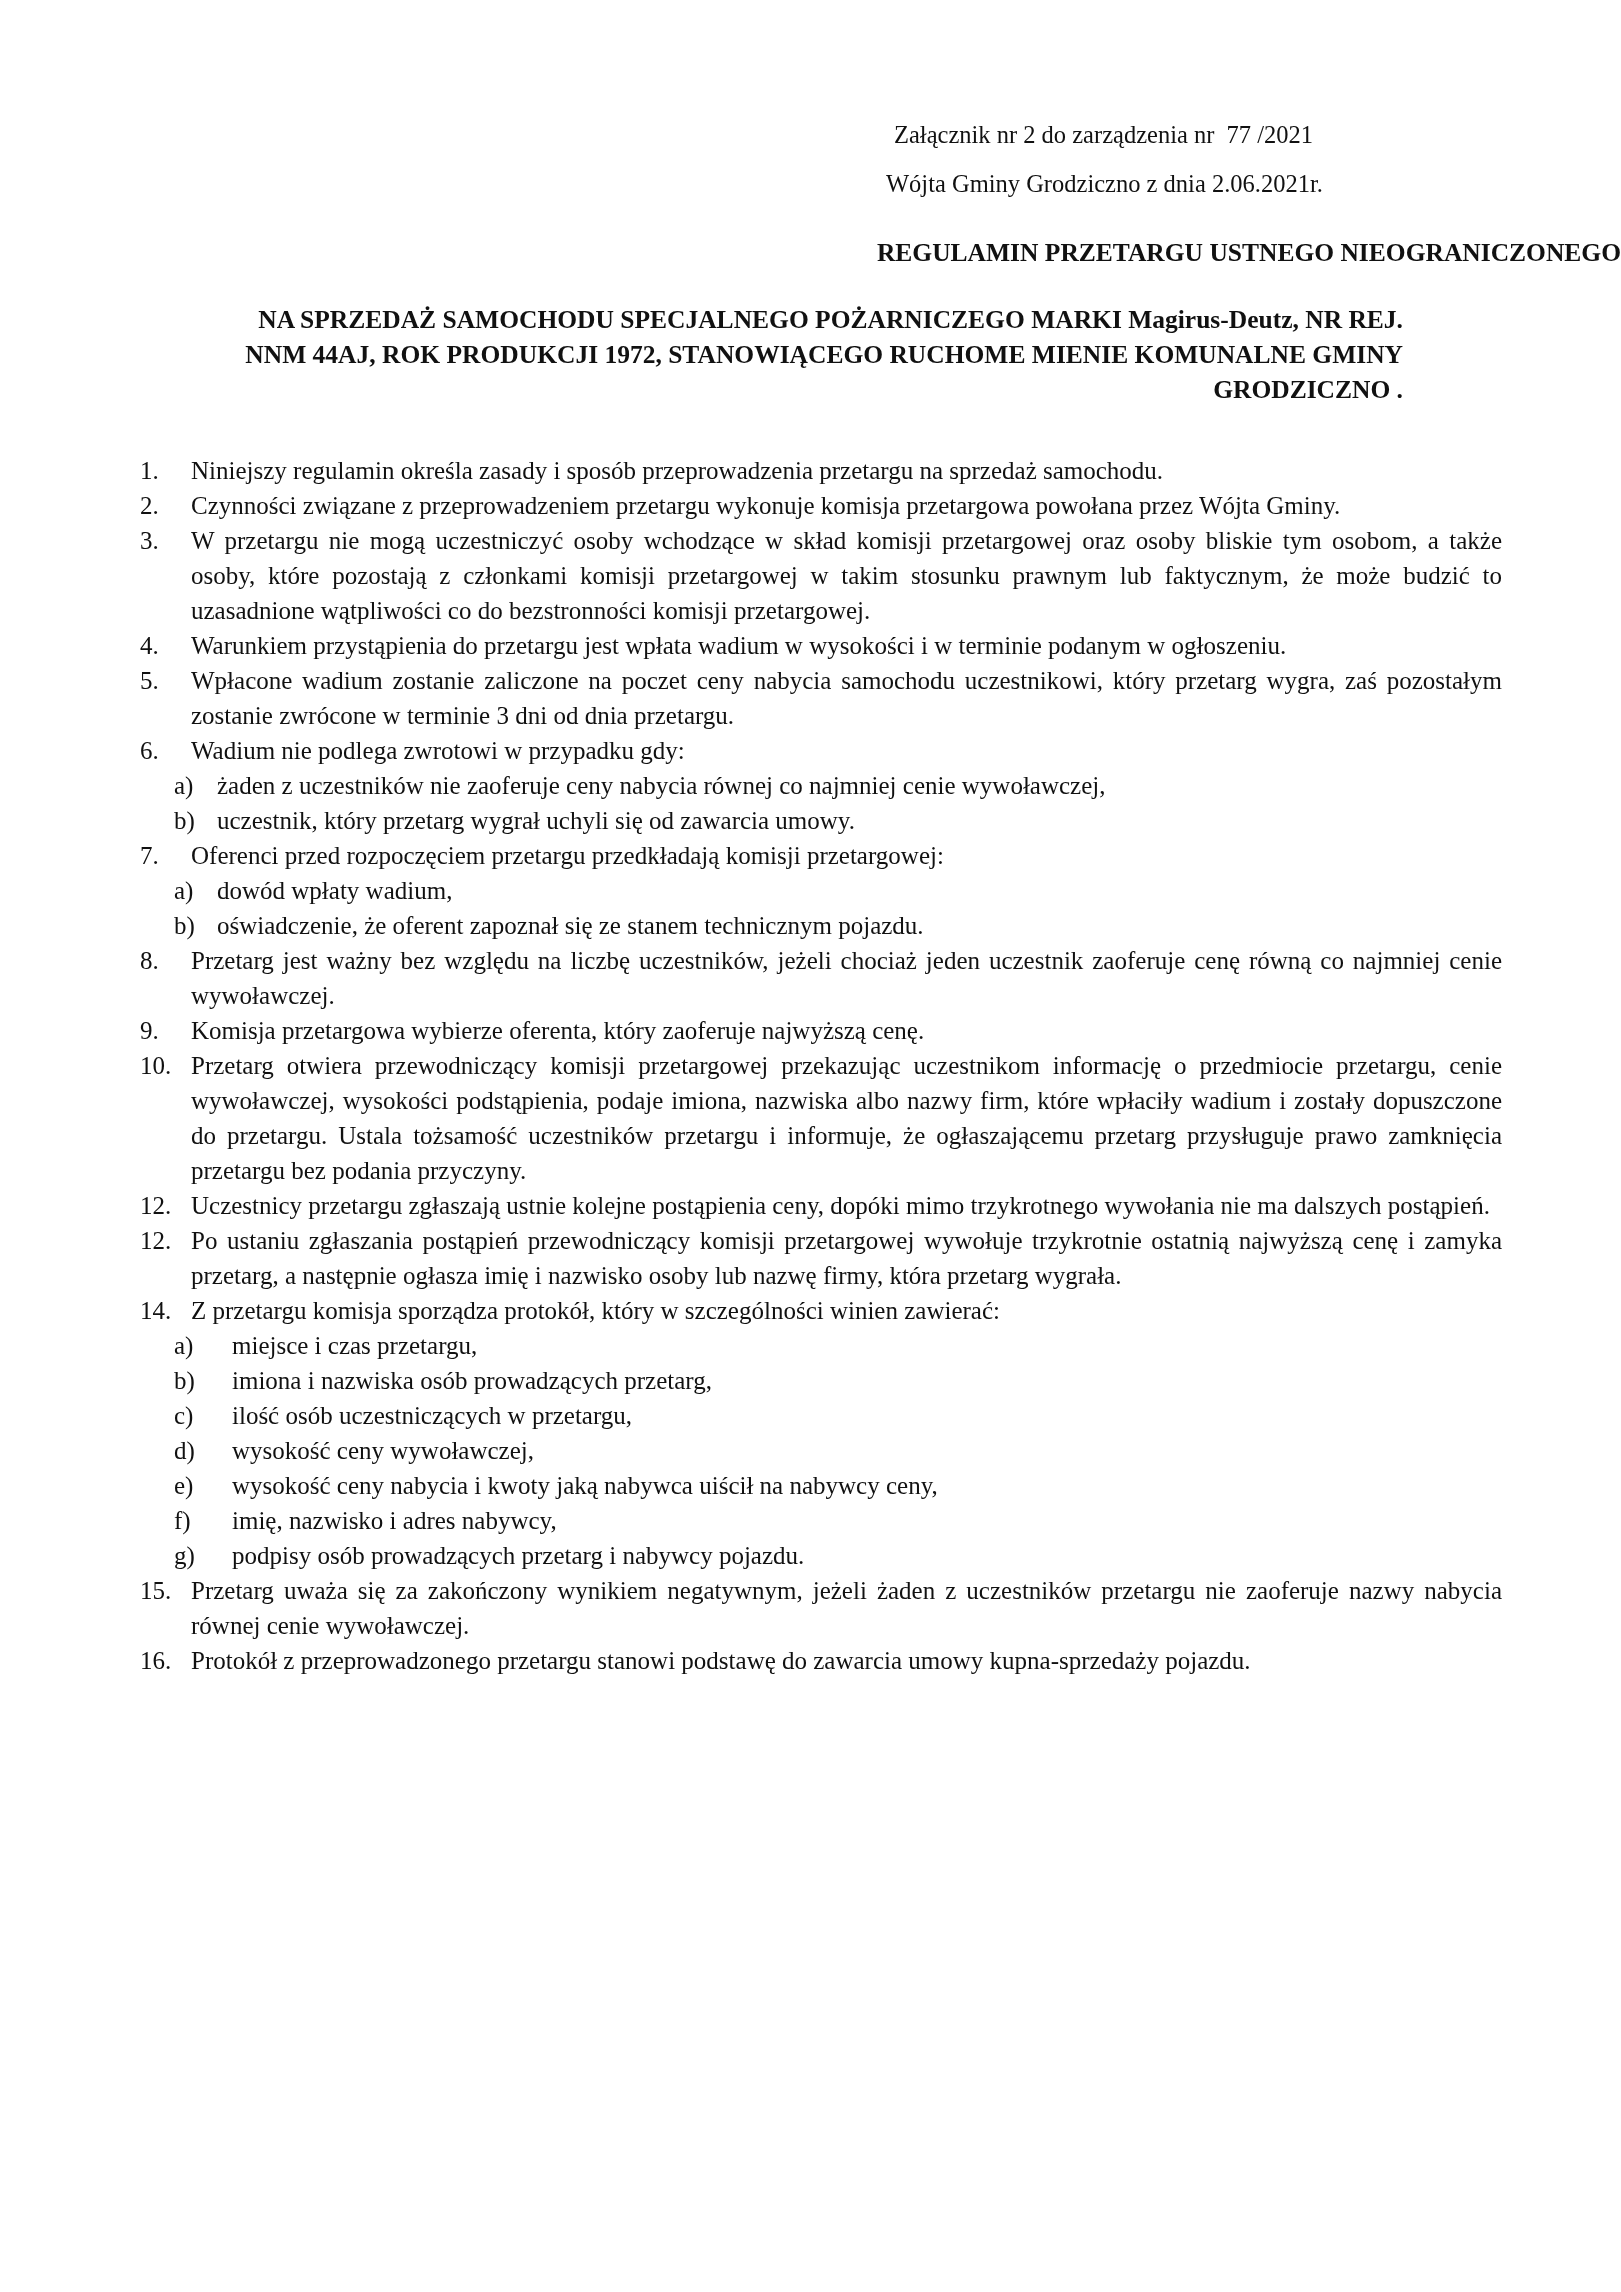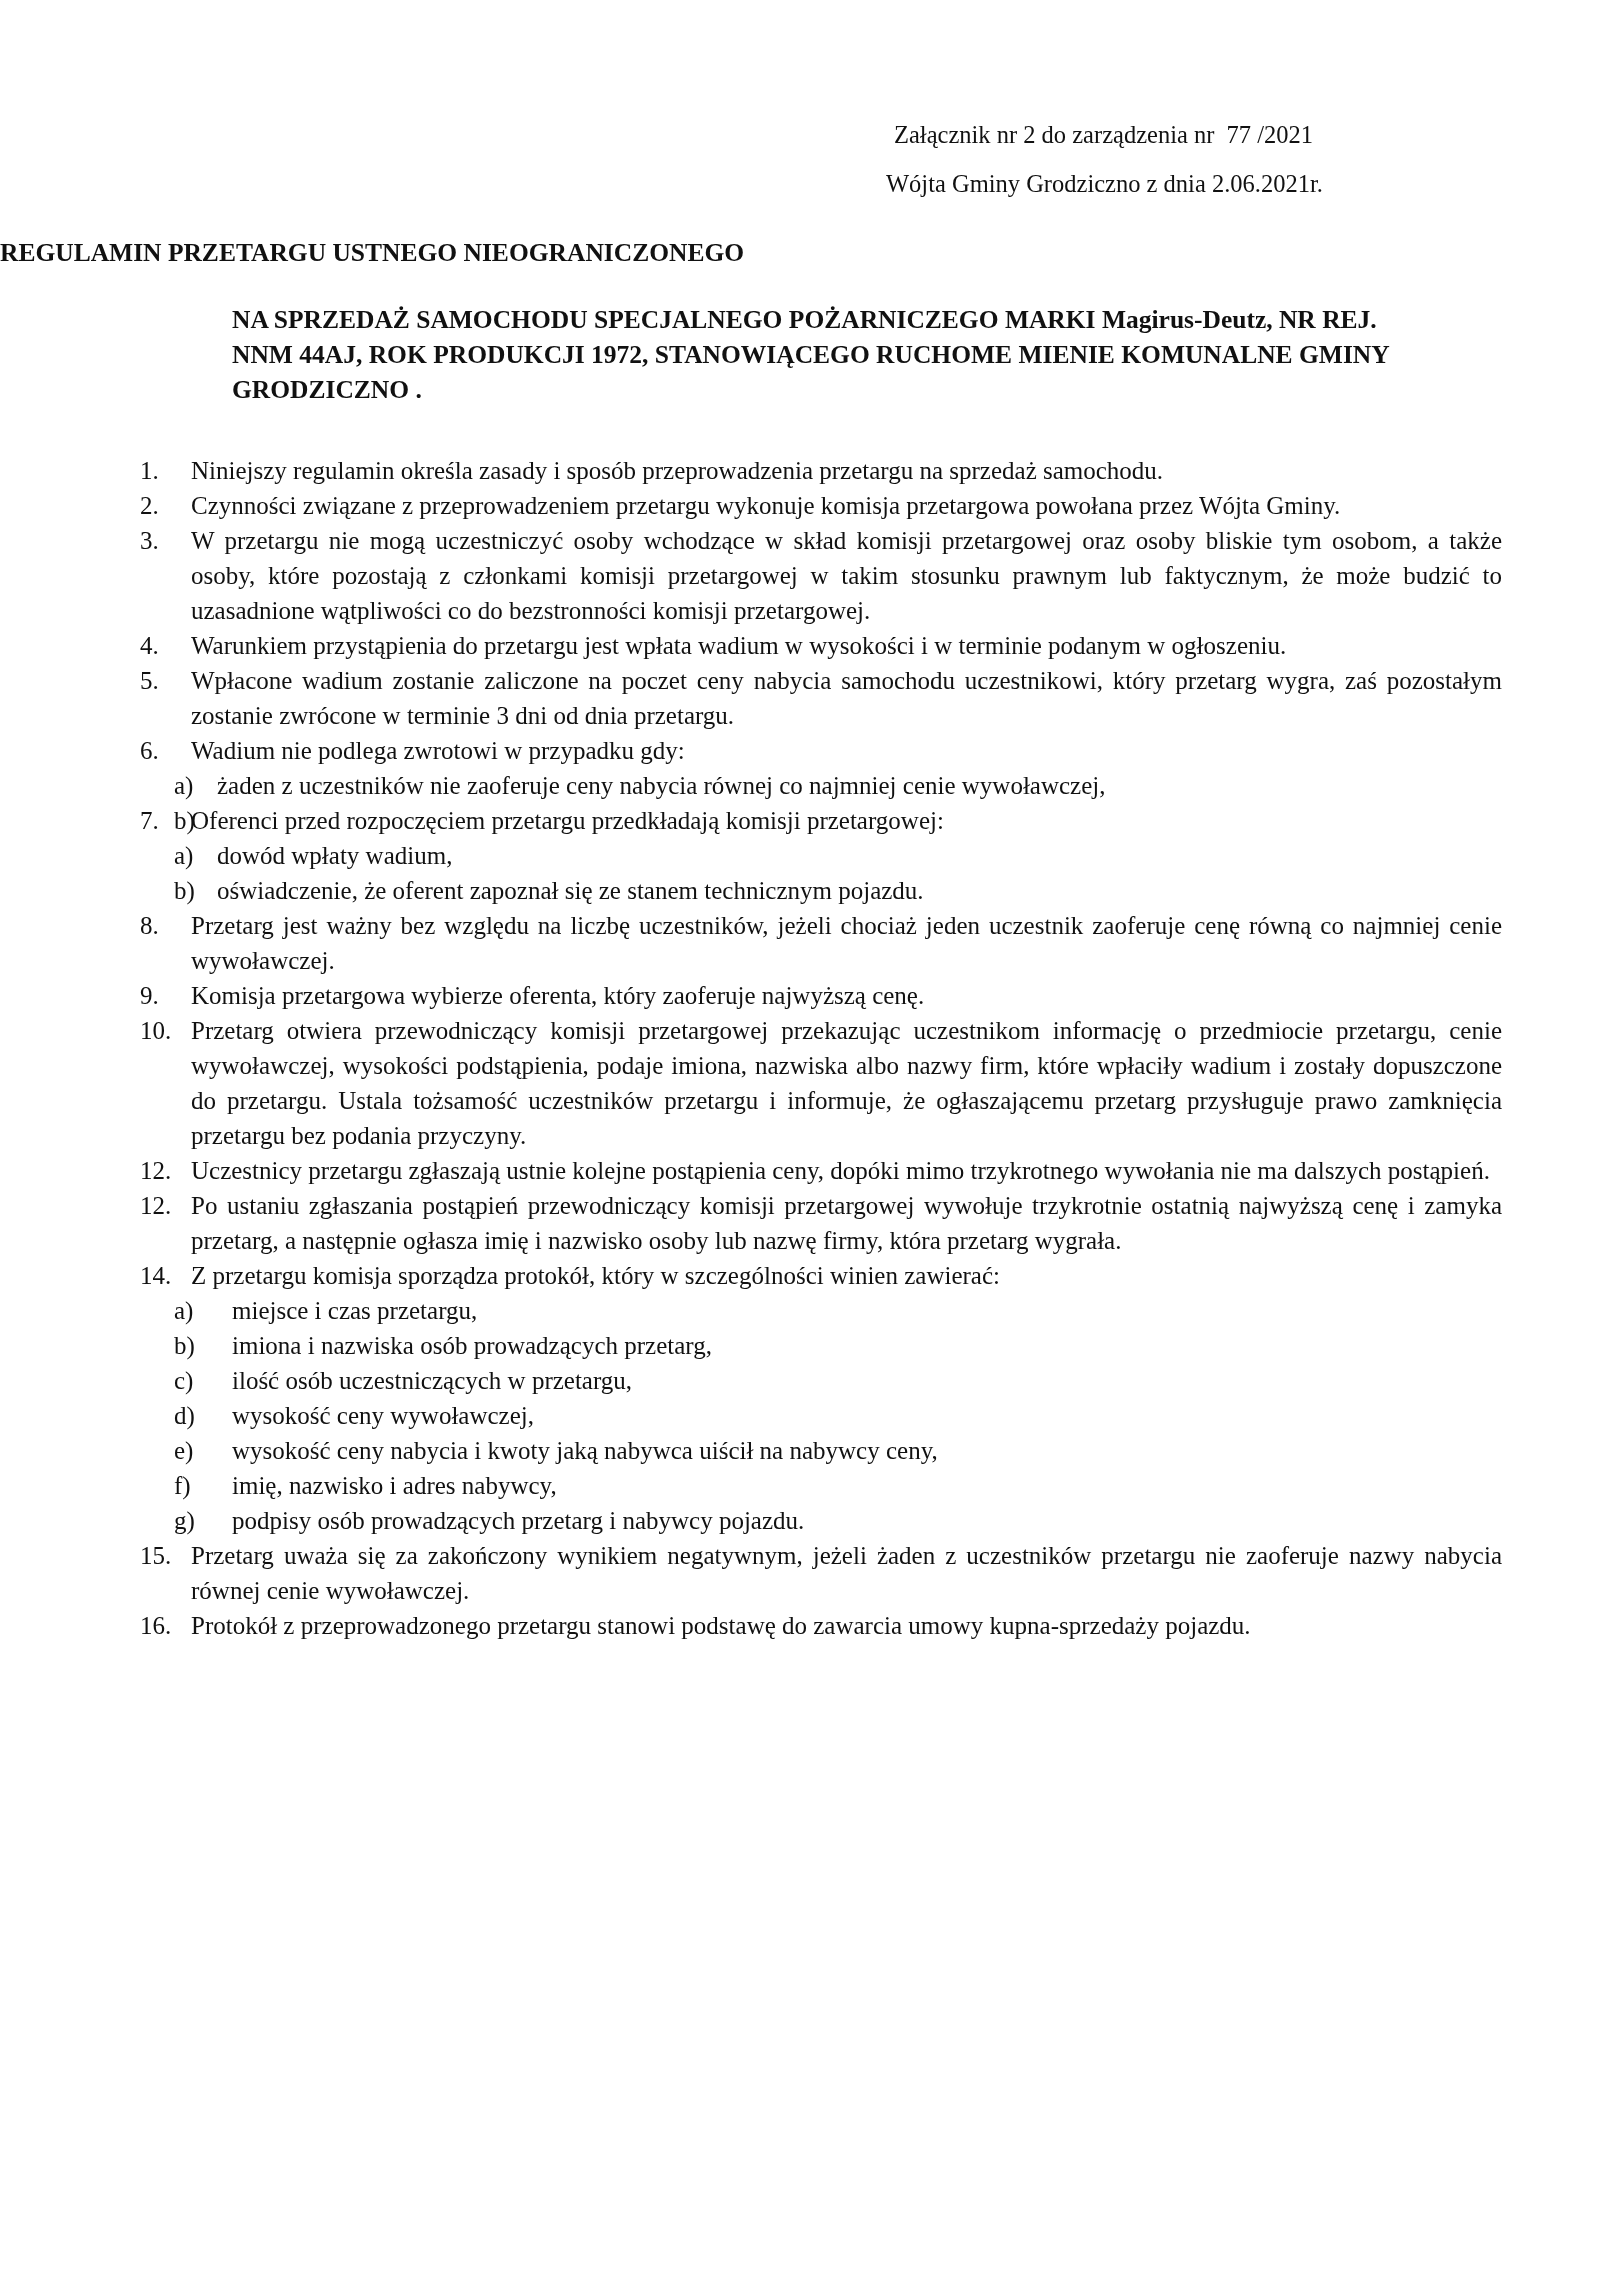--- a/index.html
+++ b/index.html
@@ -21,21 +21,21 @@
     left: 853px;
     font-size: 24.5px;
     line-height: 29px;
     white-space: pre;
   }
   .annex.l1 { top: 120px; left: 894px; }
   .annex.l2 { top: 169px; left: 886px; }
   .title {
     position: absolute;
     left: 0; width: 1621px;
-    text-align: left;
+    text-align: right;
     font-weight: bold;
     font-size: 25.5px;
     line-height: 35px;
   }
   .title.t1 { top: 235px; }
   .title.t2 { top: 302px; }
   .list {
     position: absolute;
     left: 140px;
     top: 453px;
@@ -75,21 +75,21 @@
   <div class="title t2" style="padding: 0 225px; box-sizing: border-box; margin-left: 7px;">NA SPRZEDAŻ SAMOCHODU SPECJALNEGO POŻARNICZEGO MARKI  Magirus-Deutz, NR REJ. NNM 44AJ, ROK PRODUKCJI 1972, STANOWIĄCEGO RUCHOME MIENIE KOMUNALNE GMINY GRODZICZNO .</div>
 
   <div class="list">
     <div class="item"><span class="num">1.</span><span>Niniejszy regulamin określa zasady i sposób przeprowadzenia przetargu na sprzedaż samochodu.</span></div>
     <div class="item"><span class="num">2.</span><span>Czynności związane z przeprowadzeniem przetargu wykonuje komisja przetargowa powołana przez Wójta Gminy.</span></div>
     <div class="item"><span class="num">3.</span><span>W przetargu nie mogą uczestniczyć osoby wchodzące w skład komisji przetargowej oraz osoby bliskie tym osobom, a także osoby, które pozostają z członkami komisji przetargowej w takim stosunku prawnym lub faktycznym, że może budzić to uzasadnione wątpliwości co do bezstronności komisji przetargowej.</span></div>
     <div class="item"><span class="num">4.</span><span>Warunkiem przystąpienia do przetargu jest wpłata wadium w wysokości i w terminie podanym w ogłoszeniu.</span></div>
     <div class="item"><span class="num">5.</span><span>Wpłacone wadium zostanie zaliczone na poczet ceny nabycia samochodu uczestnikowi, który przetarg wygra, zaś pozostałym zostanie zwrócone w terminie 3 dni od dnia przetargu.</span></div>
     <div class="item"><span class="num">6.</span><span>Wadium nie podlega zwrotowi w przypadku gdy:</span></div>
     <div class="sub s-narrow"><span class="letter">a)</span><span>żaden z uczestników nie zaoferuje ceny nabycia równej co najmniej cenie wywoławczej,</span></div>
-    <div class="sub s-narrow"><span class="letter">b)</span></div>
+    <div class="sub s-narrow"><span class="letter">b)</span><span>uczestnik, który przetarg wygrał uchyli się od zawarcia umowy.</span></div>
     <div class="item"><span class="num">7.</span><span>Oferenci przed rozpoczęciem przetargu przedkładają komisji przetargowej:</span></div>
     <div class="sub s-narrow"><span class="letter">a)</span><span>dowód wpłaty wadium,</span></div>
     <div class="sub s-narrow"><span class="letter">b)</span><span>oświadczenie, że oferent zapoznał się ze stanem technicznym pojazdu.</span></div>
     <div class="item"><span class="num">8.</span><span>Przetarg jest ważny bez względu na liczbę uczestników, jeżeli chociaż jeden uczestnik zaoferuje cenę równą co najmniej cenie wywoławczej.</span></div>
     <div class="item"><span class="num">9.</span><span>Komisja przetargowa wybierze oferenta, który zaoferuje najwyższą cenę.</span></div>
     <div class="item"><span class="num">10.</span><span>Przetarg otwiera przewodniczący komisji przetargowej przekazując uczestnikom informację o przedmiocie przetargu, cenie wywoławczej, wysokości podstąpienia, podaje imiona, nazwiska albo nazwy firm, które wpłaciły wadium i zostały dopuszczone do przetargu. Ustala tożsamość uczestników przetargu i informuje, że ogłaszającemu przetarg przysługuje prawo zamknięcia przetargu bez podania przyczyny.</span></div>
     <div class="item"><span class="num">12.</span><span>Uczestnicy przetargu zgłaszają ustnie kolejne postąpienia ceny, dopóki mimo trzykrotnego wywołania nie ma dalszych postąpień.</span></div>
     <div class="item"><span class="num">12.</span><span>Po ustaniu zgłaszania postąpień przewodniczący komisji przetargowej wywołuje trzykrotnie ostatnią najwyższą cenę i zamyka przetarg, a następnie ogłasza imię i nazwisko osoby lub nazwę firmy, która przetarg wygrała.</span></div>
     <div class="item"><span class="num">14.</span><span>Z przetargu komisja sporządza protokół, który w szczególności winien zawierać:</span></div>
     <div class="sub s-wide"><span class="letter">a)</span><span>miejsce i czas przetargu,</span></div>

